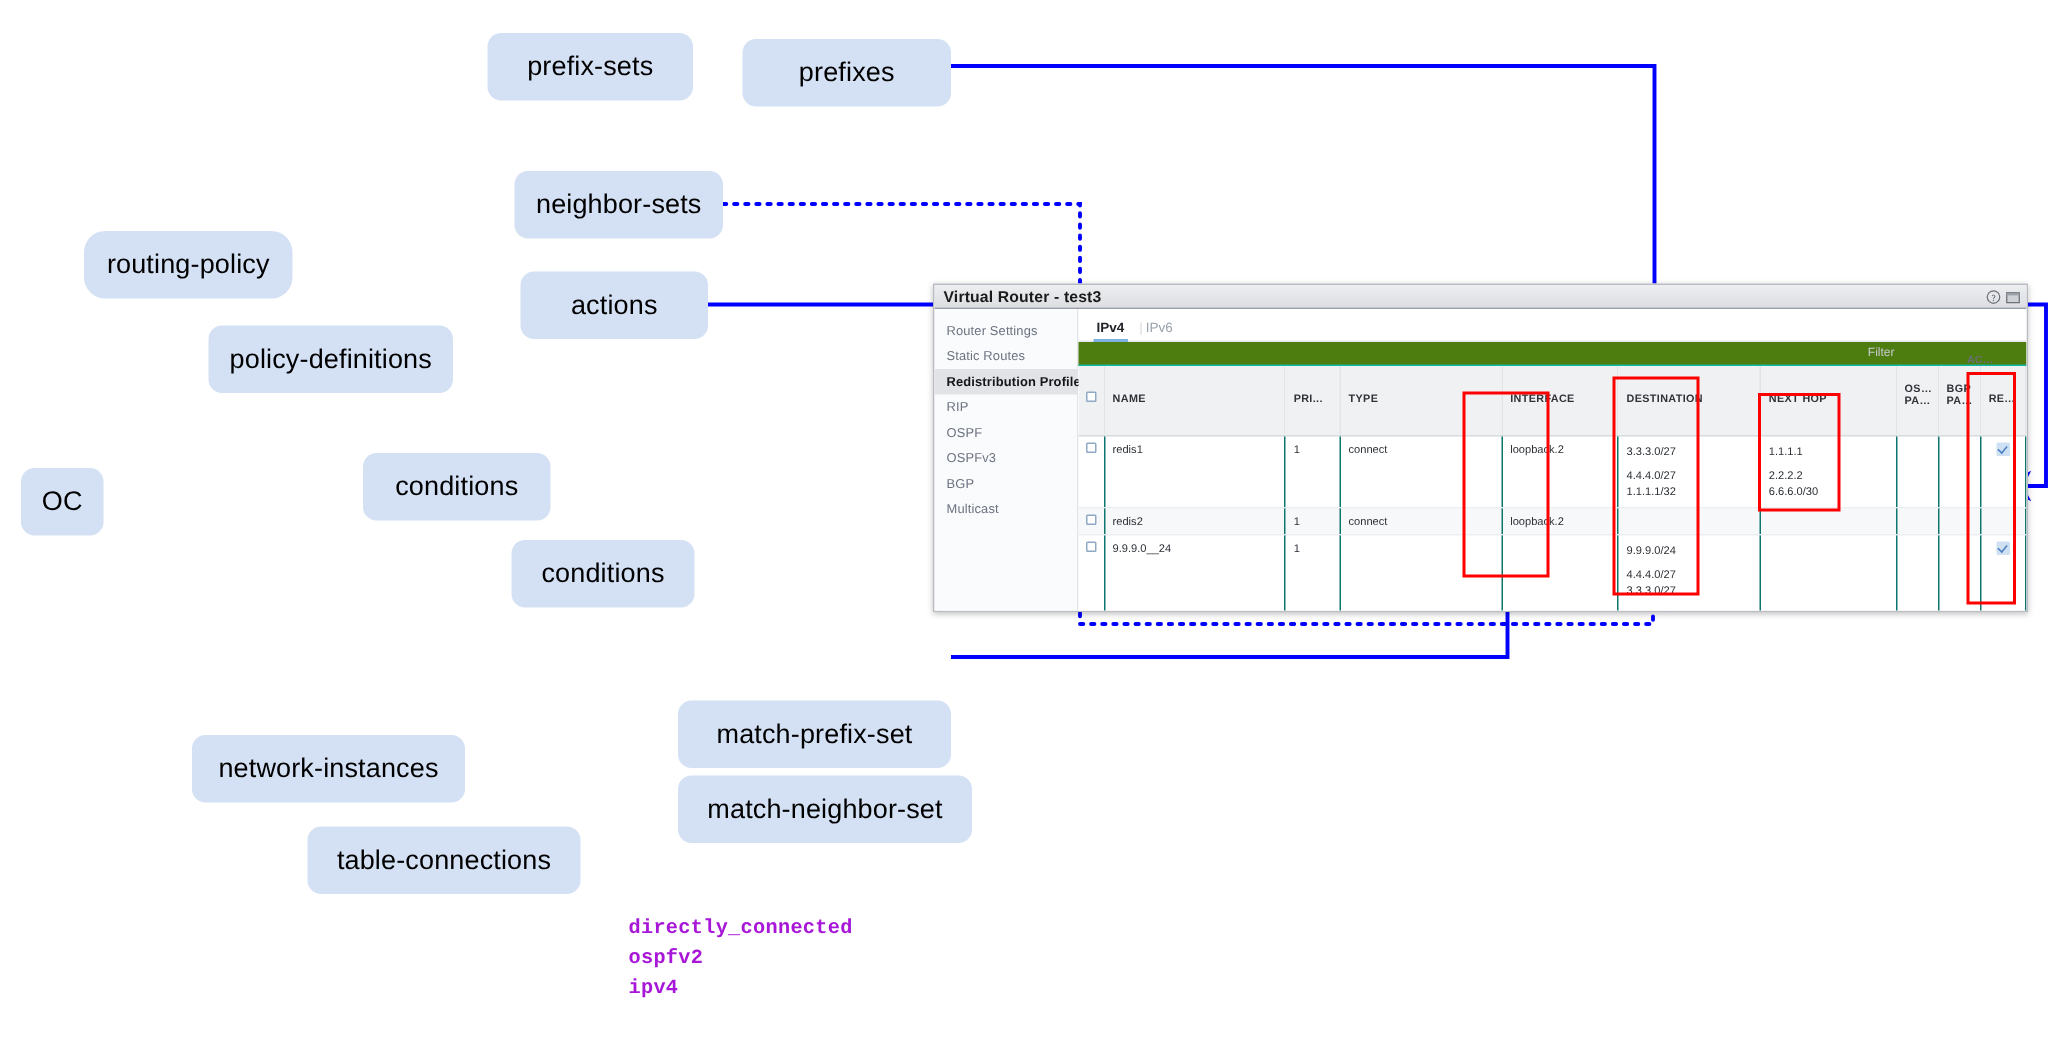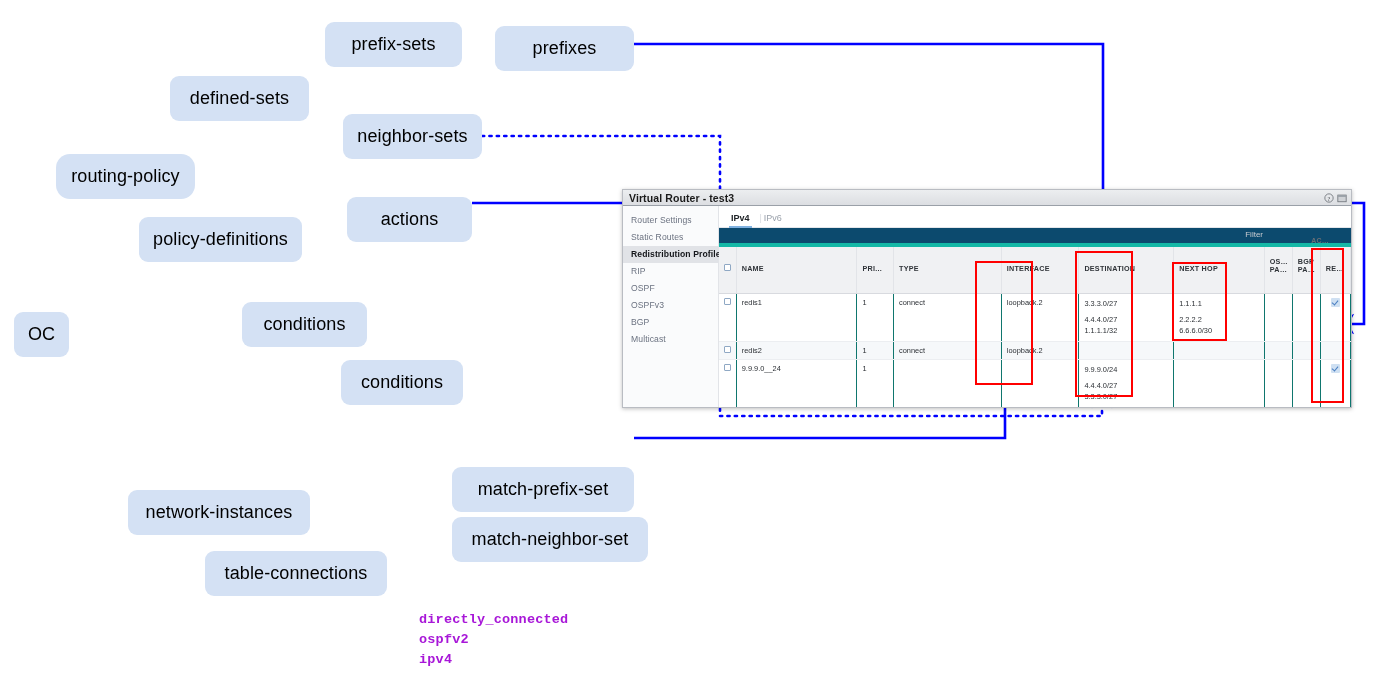--- a/index.html
+++ b/index.html
@@ -101,21 +101,21 @@
   }
   .vr-tab.active{color:#202428;font-weight:bold;}
   .vr-tab.active:after{
     content:"";position:absolute;left:0;right:8px;bottom:-1px;
     height:2px;background:#7fb1e0;
   }
   .vr-tabsep{color:#d6d9de;font-size:9px;padding-bottom:4px;}
 
   
   .vr-filterband{
-    height:15px;background:#0c4a6e;border-bottom:4px solid #14b8a6;
+    height:15px;background:#4d7c0f;border-bottom:1px solid #14b8a6;
     position:relative;
   }
   .vr-filter-txt{
     position:absolute;right:88px;top:2px;
     font-size:8px;color:#c9ccd1;
   }
 
   
   .vr-table{width:100%;border-collapse:collapse;table-layout:fixed;}
   .vr-table th{
@@ -192,33 +192,30 @@
   </svg>
 
   <div class="node" style="left:325px;top:22px;width:137px;height:45px;">
     <span>prefix-sets</span>
   </div>
 
   <div class="node" style="left:495px;top:26px;width:139px;height:45px;">
     <span>prefixes</span>
   </div>
 
-  <div class="node" style="left:170px;top:76px;width:139px;height:45px;">
-    <span>defined-sets</span>
-  </div>
 
   <div class="node" style="left:343px;top:114px;width:139px;height:45px;">
     <span>neighbor-sets</span>
   </div>
 
   <div class="node" style="left:56px;top:154px;width:139px;height:45px;border-radius:14px;">
     <span>routing-policy</span>
   </div>
 
-  <div class="node" style="left:347px;top:181px;width:125px;height:45px;margin-top:16px;">
+  <div class="node" style="left:347px;top:181px;width:125px;height:45px;">
     <span>actions</span>
   </div>
 
   <div class="node" style="left:139px;top:217px;width:163px;height:45px;">
     <span>policy-definitions</span>
   </div>
 
   <div class="node" style="left:14px;top:312px;width:55px;height:45px;">
     <span>OC</span>
   </div>

